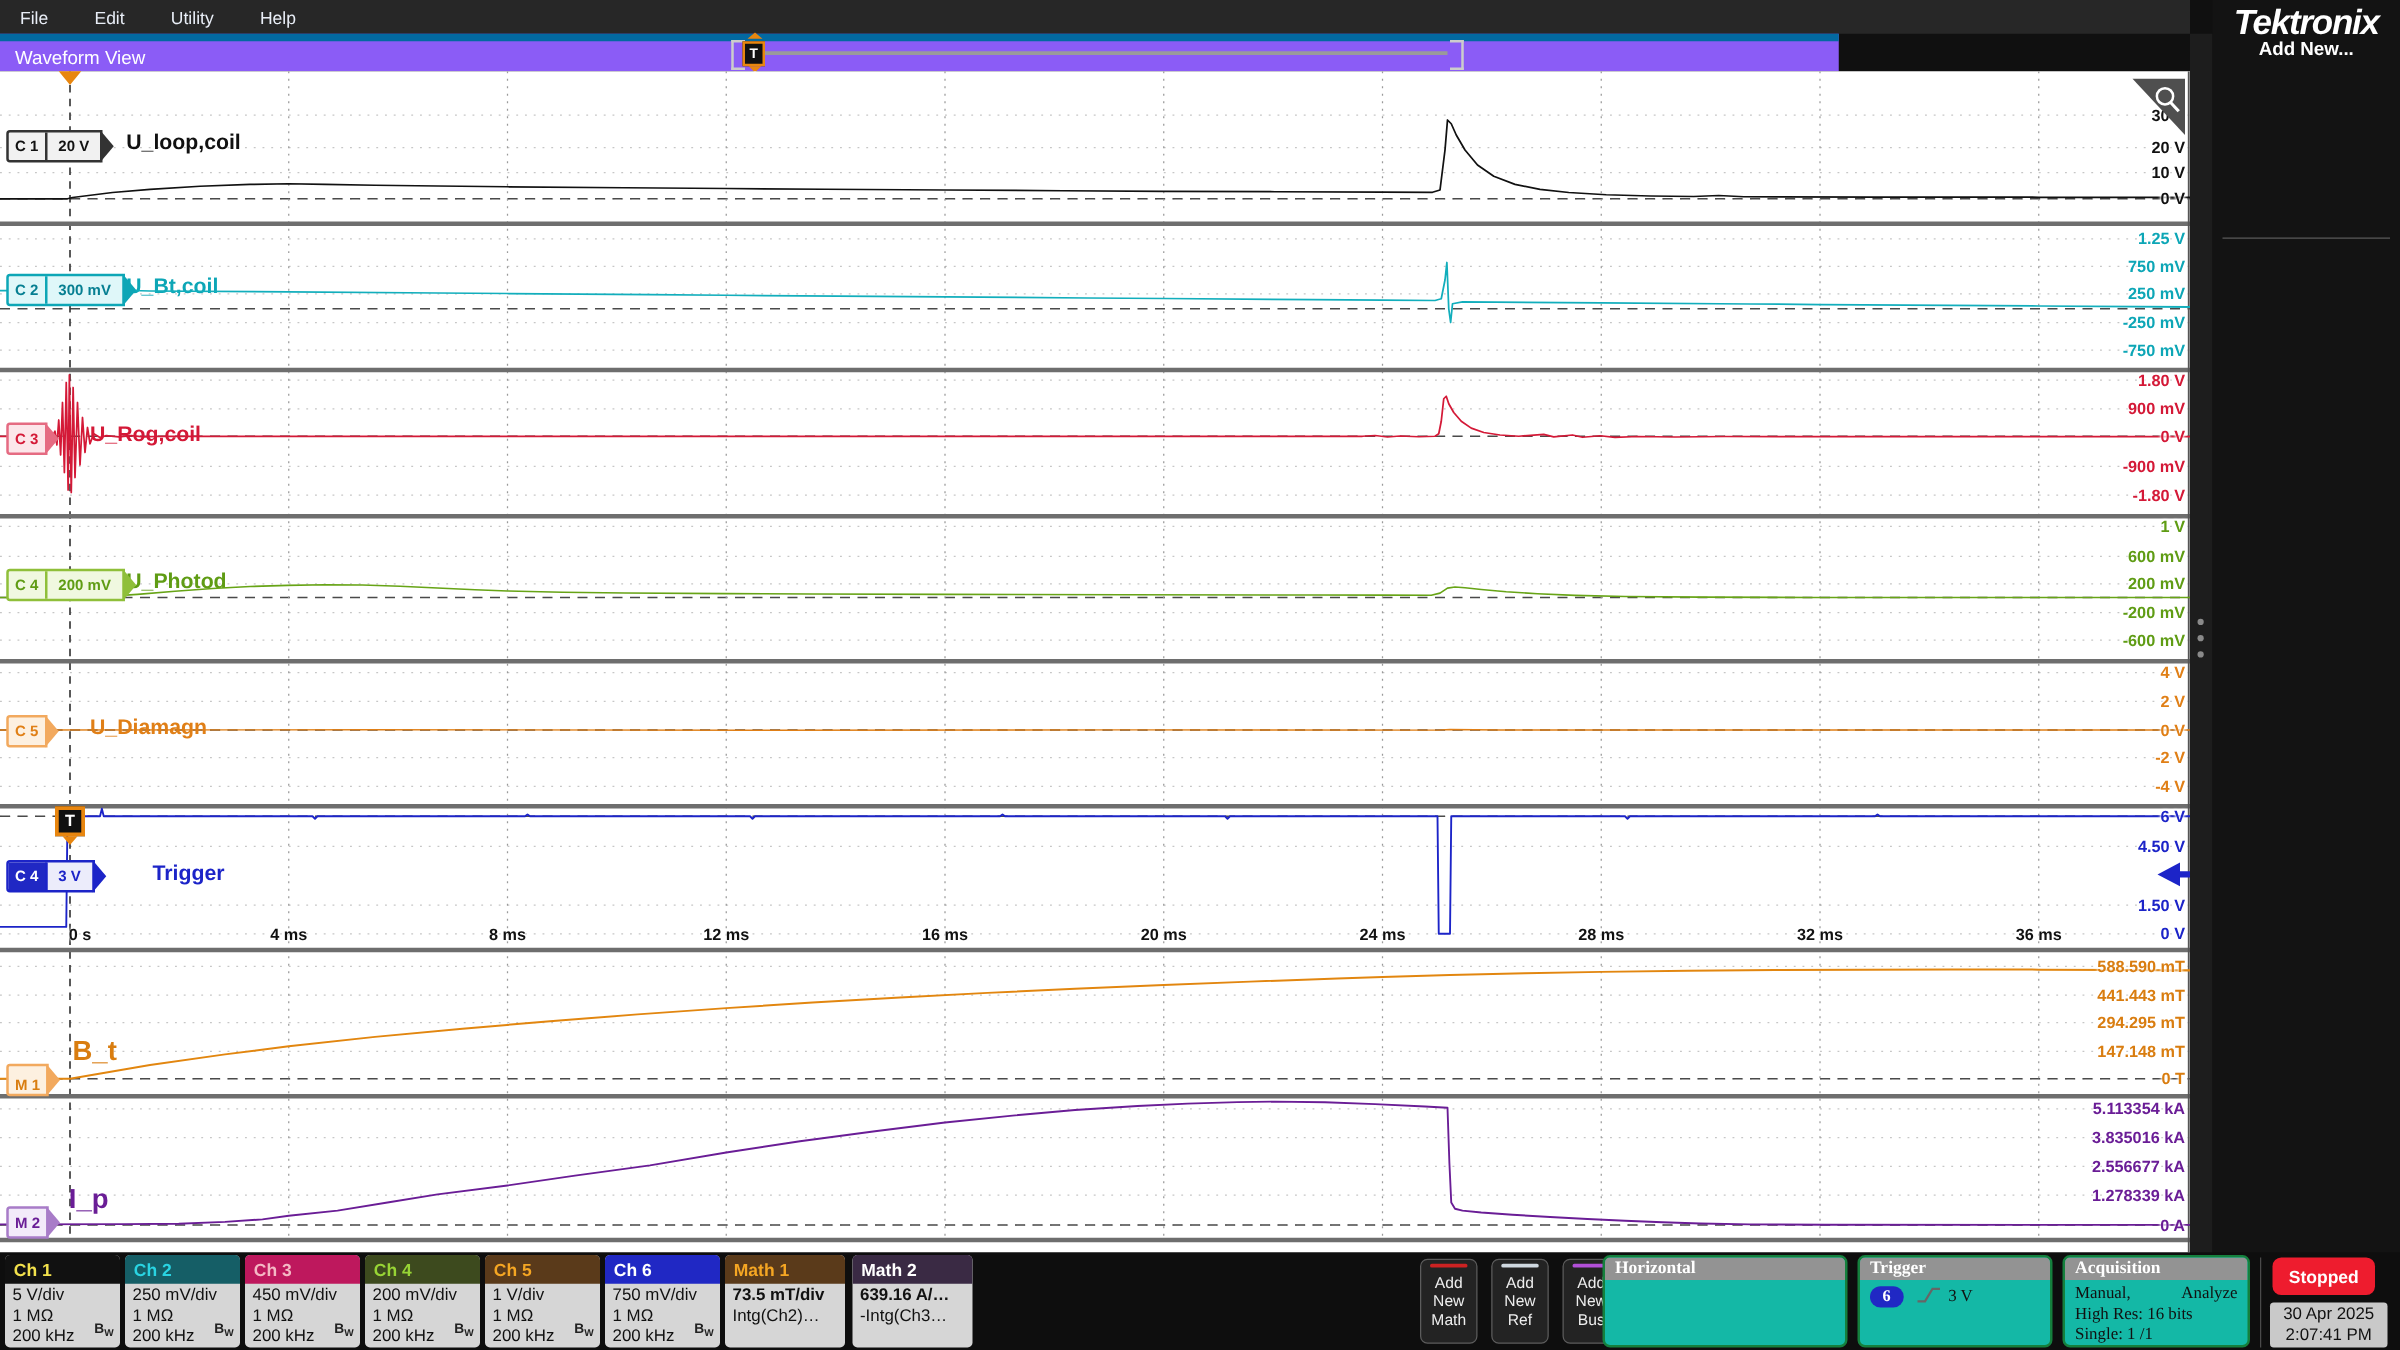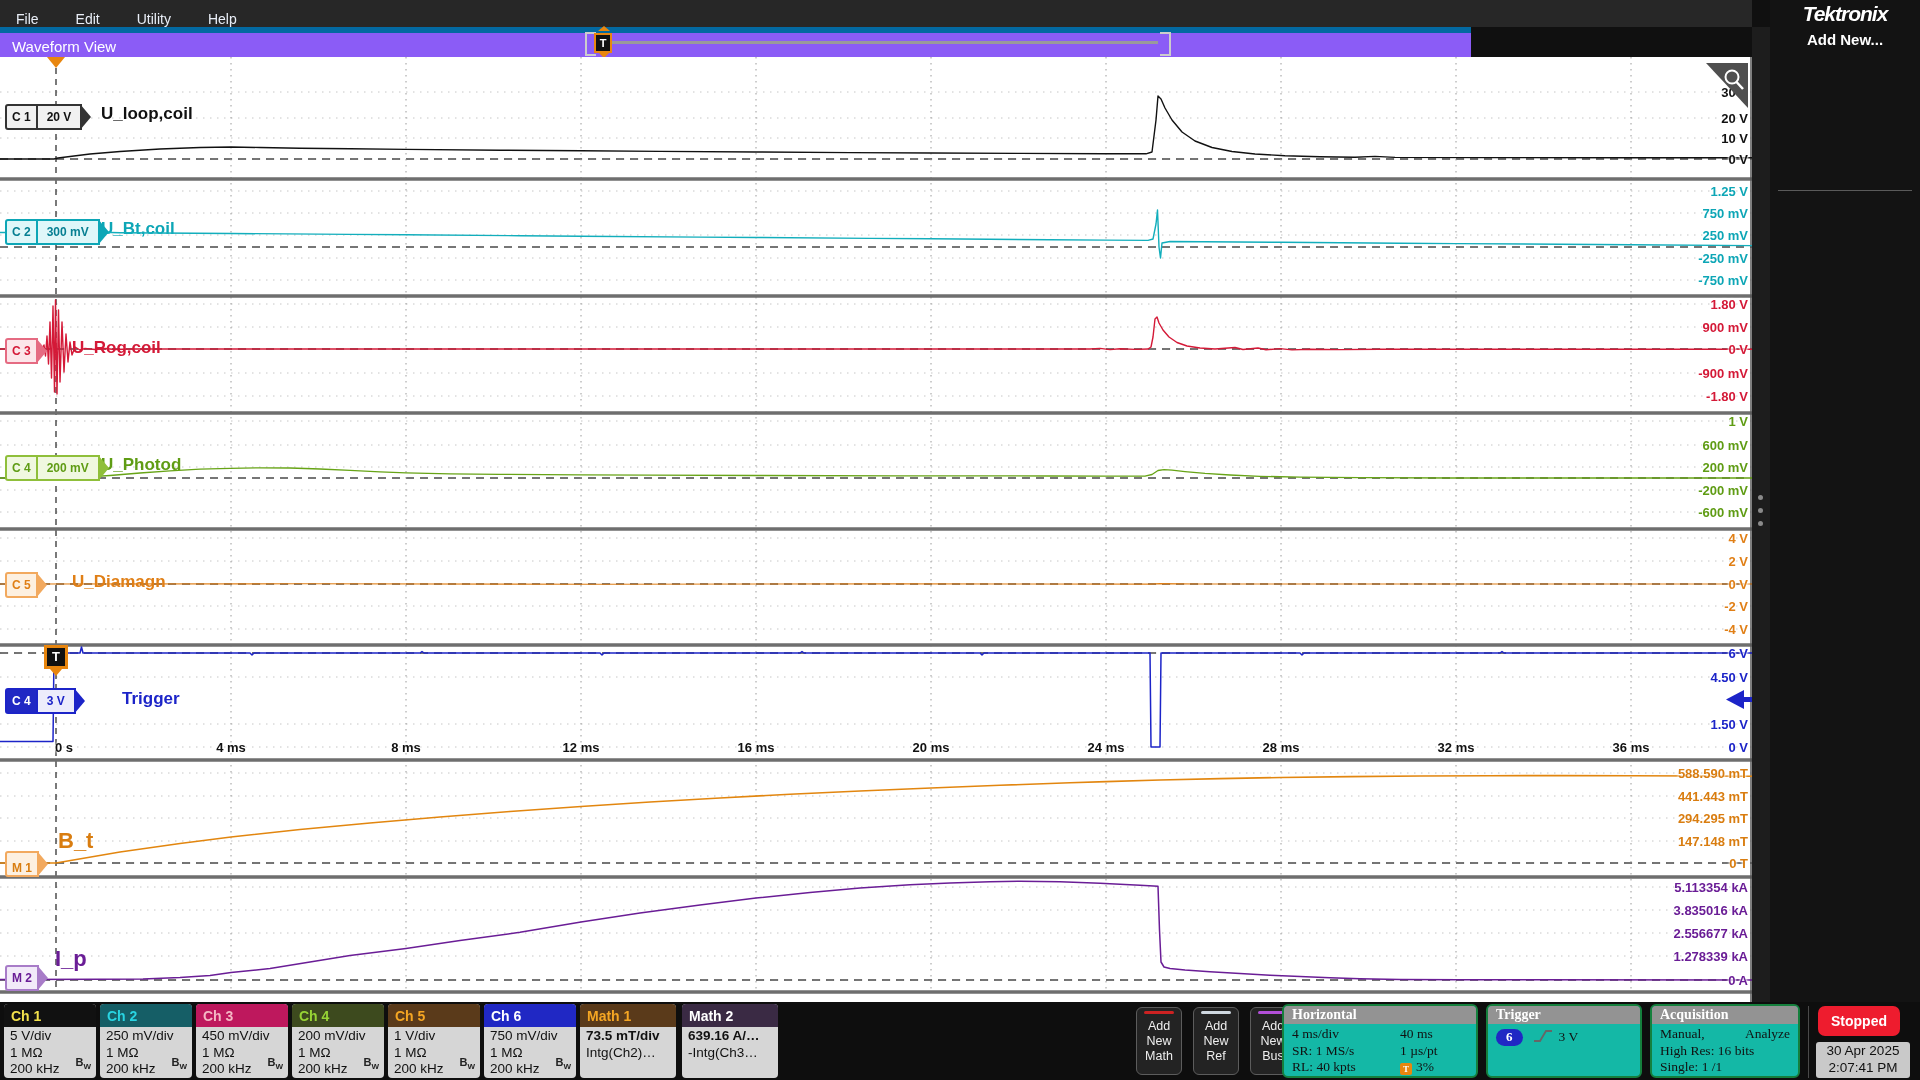--- a/index.html
+++ b/index.html
@@ -1,20 +1,20 @@
 <!DOCTYPE html>
 <html><head>
 <meta charset="utf-8">
 <style>
   html,body{margin:0;padding:0;background:#000;}
   #app{position:relative;width:1920px;height:1080px;background:#101010;overflow:hidden;
        font-family:"Liberation Sans",sans-serif;-webkit-font-smoothing:antialiased;}
   
   #menubar{position:absolute;left:0;top:0;width:1752px;height:27px;background:#272727;
-           display:flex;align-items:flex-end;gap:37px;padding-left:16px;box-sizing:border-box;}
+           display:flex;align-items:center;gap:37px;padding-left:16px;box-sizing:border-box;}
   .menu-item{color:#e9eef7;font-size:14px;cursor:default;}
   
   #titlebar{position:absolute;left:0;top:27px;width:1471px;height:30px;background:#8b5cf6;
             border-top:6px solid #0369a1;box-sizing:border-box;}
   #view-title{position:absolute;left:12px;top:5px;color:#fff;font-size:15px;}
   .ov-line{position:absolute;top:41px;left:612px;width:546px;height:3px;background:#9a9a9a;}
   .ov-brk{position:absolute;top:32px;width:9px;height:20px;border-top:2px solid #ccc;border-bottom:2px solid #ccc;}
   .ov-brk.l{left:585px;border-left:2px solid #ccc;}
   .ov-brk.r{left:1160px;border-right:2px solid #ccc;}
   .ov-t{position:absolute;left:594px;top:33px;width:14px;height:16px;background:#111;border:2px solid #e8860f;
@@ -56,21 +56,21 @@
   .t-marker::after{content:"";position:absolute;left:3px;top:21px;border:6px solid transparent;border-top:7px solid #e8860f;border-bottom:none;}
   #trig-pos-tri{position:absolute;left:47px;top:57px;z-index:6;border-left:9px solid transparent;
                 border-right:9px solid transparent;border-top:11px solid #e8860f;width:0;height:0;}
   
   #splitter{position:absolute;left:1752px;top:27px;width:18px;height:975px;background:#1d1d1d;z-index:6;}
   #splitter .dots{position:absolute;left:6px;top:468px;width:5px;color:#999;font-size:16px;line-height:12px;}
   .dot{width:5px;height:5px;border-radius:50%;background:#8a8a8a;margin-bottom:8px;}
   
   #rightpanel{position:absolute;left:1770px;top:0;width:150px;height:1002px;background:#131313;z-index:6;}
   #brand{position:absolute;left:0;top:2px;width:150px;text-align:center;color:#fff;font-weight:bold;
-         font-size:21px;letter-spacing:-1px;font-style:italic;}
+         font-size:28px;letter-spacing:-1px;font-style:italic;}
   #addnew-title{position:absolute;left:0;top:31px;width:150px;text-align:center;color:#fff;font-weight:bold;font-size:15px;}
   .rp-btn{position:absolute;width:64px;box-sizing:border-box;background:linear-gradient(#454545,#262626);
           border:1px solid #8d8d8d;border-radius:5px;color:#f2f2f2;font-size:13px;display:flex;
           align-items:center;justify-content:center;text-align:center;line-height:14px;cursor:pointer;}
   #rp-divider{position:absolute;left:1778px;top:190px;width:134px;height:1px;background:#5a5a5a;z-index:6;}
   
   #bottombar{position:absolute;left:0;top:1002px;width:1920px;height:78px;background:#0e0e0e;z-index:7;}
   .chbdg{position:absolute;top:2px;width:92px;height:74px;border-radius:4px;overflow:hidden;background:#d6d6d6;}
   .chbdg .hd{height:23px;display:flex;align-items:center;padding-left:7px;font-weight:bold;font-size:14px;}
   .chbdg .bd{padding:1px 6px;font-size:13.5px;color:#111;line-height:16.5px;position:relative;}
@@ -402,34 +402,20 @@
             <div>-Intg(Ch3…</div>
           </div>
         </div>
       </div>
     <div class="addbtn" style="left:1136px;--stripe:#c22;">Add New Math</div>
     <div class="addbtn" style="left:1193px;--stripe:#cfd8e0;">Add New Ref</div>
     <div class="addbtn" style="left:1250px;--stripe:#b24fd8;">Add New Bus</div>
 
     <div class="infopanel" style="left:1282px;width:196px;">
       <div class="hd">Horizontal</div>
-      <div class="rows">
-        <div class="hrow">
-            <span>4 ms/div</span>
-            <span>40 ms</span>
-          </div>
-        <div class="hrow">
-            <span>SR: 1 MS/s</span>
-            <span>1 µs/pt</span>
-          </div>
-        <div class="hrow">
-            <span>RL: 40 kpts</span>
-            <span><span class="t-ico">T</span><span>3%</span></span>
-          </div>
-      </div>
     </div>
 
     <div class="infopanel" style="left:1486px;width:156px;">
       <div class="hd">Trigger</div>
       <div class="rows" style="padding-top:5px;">
         <span class="trig-src">6</span><svg width="20" height="14" viewBox="0 0 20 14" style="vertical-align:-2px;margin-right:6px;">
             <polyline points="1,12 7,12 13,2 19,2" fill="none" stroke="#666" stroke-width="1.8"></polyline>
           </svg><span>3 V</span>
       </div>
     </div>

